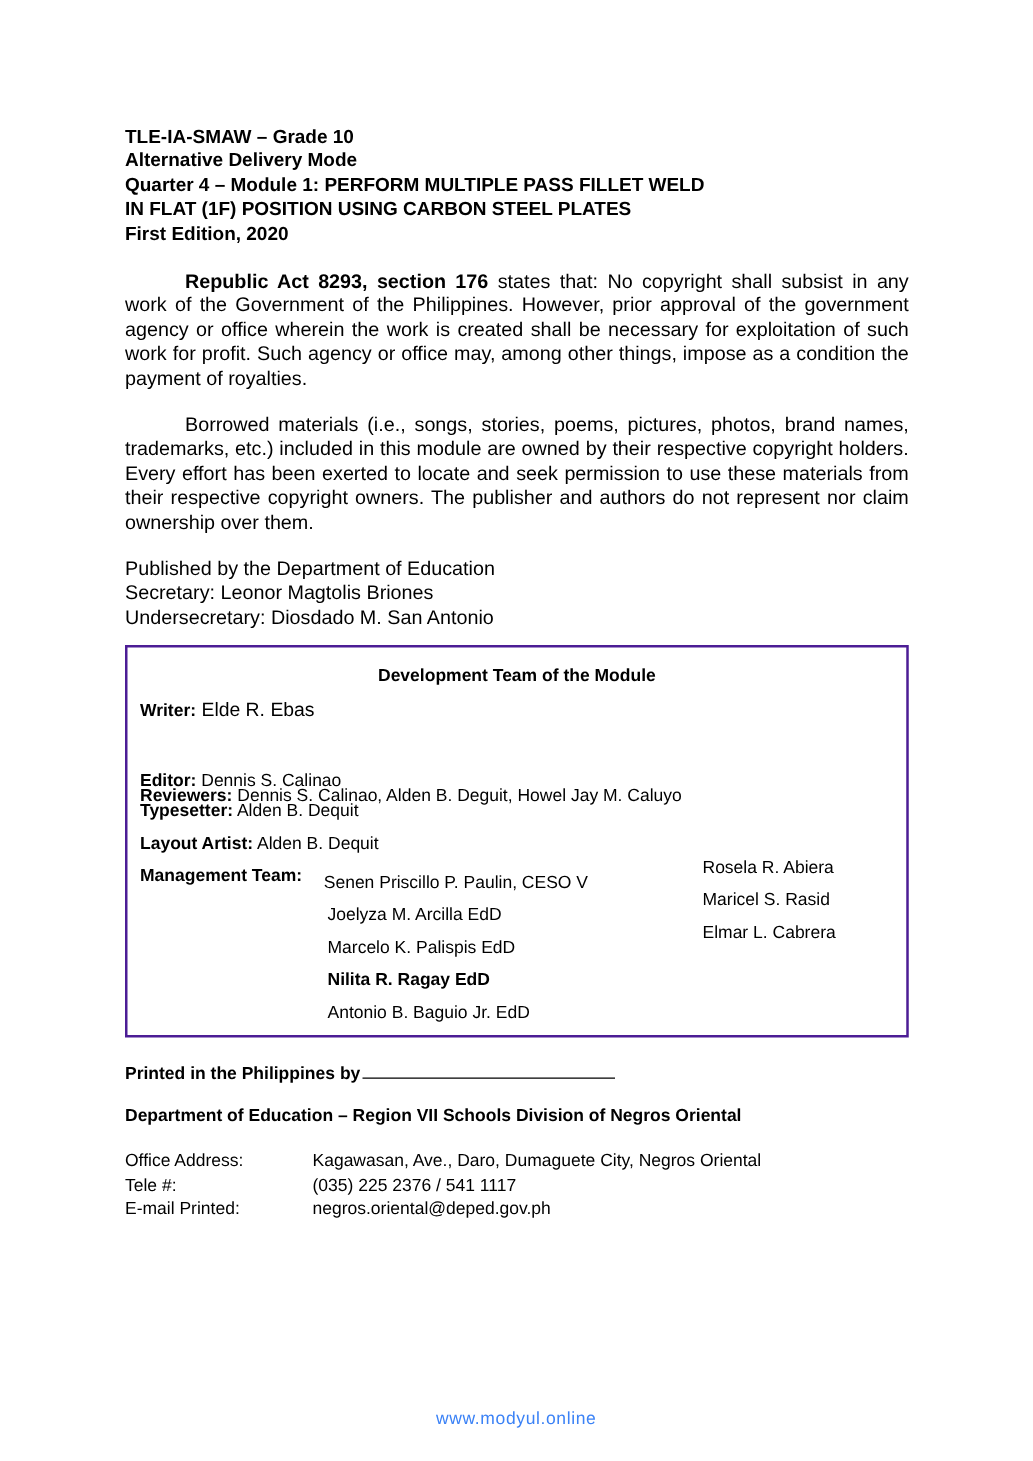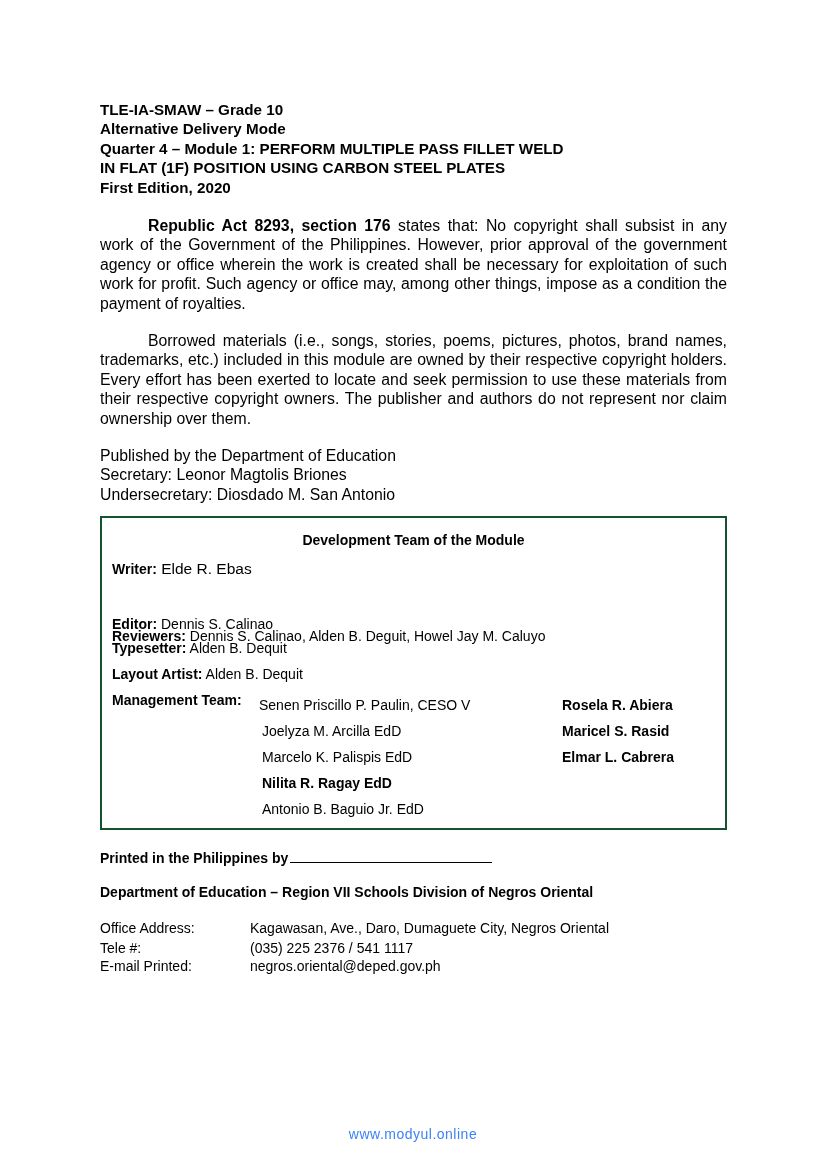--- a/index.html
+++ b/index.html
@@ -5,21 +5,21 @@
   html, body { margin: 0; padding: 0; background: #ffffff; }
   body { width: 826px; height: 1169px; position: relative; overflow: hidden;
          font-family: "Liberation Sans", sans-serif; color: #000; }
   .page { position: absolute; left: 0; top: 0; width: 826px; height: 1169px; }
   .title-block { position: absolute; left: 100px; top: 100px; font-weight: bold; font-size: 15.2px; line-height: 19.4px; }
   .para { position: absolute; left: 100px; width: 627px; font-size: 15.8px; line-height: 19.4px; text-align: justify; }
   .para .indent { display: inline-block; width: 48px; }
   .p1 { top: 216px; }
   .p2 { top: 331px; }
   .pub { position: absolute; left: 100px; top: 446px; font-size: 15.8px; line-height: 19.4px; }
-  .team-box { position: absolute; left: 100px; top: 516px; width: 623px; height: 310px; border: 2px solid #14532d; }
+  .team-box { position: absolute; left: 100px; top: 516px; width: 623px; height: 310px; border: 2px solid #4c1d95; }
   .team-title { position: absolute; left: 0; width: 100%; top: 14px; text-align: center; font-weight: bold; font-size: 14px; }
   .row { position: absolute; left: 10px; font-size: 14px; white-space: nowrap; }
   .row b { font-weight: bold; }
   .row.writer { font-size: 14px; }
   .row.writer .val { font-size: 15.5px; }
   .mgmt-col { position: absolute; font-size: 14px; white-space: nowrap; }
   .printed { position: absolute; left: 100px; top: 849px; font-weight: bold; font-size: 14px; }
   .printed .blank { display: inline-block; width: 202px; border-bottom: 1.5px solid #000; height: 13px; vertical-align: baseline; margin-left: 2px; }
   .deped { position: absolute; left: 100px; top: 884px; font-weight: bold; font-size: 14px; }
   .contact { position: absolute; left: 100px; font-size: 14px; line-height: 18px; }
@@ -71,21 +71,21 @@
       <b>Management Team:</b>
     </div>
 
     <div class="mgmt-col" style="left:157px; top:174px; line-height:26px;">
       <div>Senen Priscillo P. Paulin, CESO V</div>
       <div style="padding-left:3px;">Joelyza M. Arcilla EdD</div>
       <div style="padding-left:3px;">Marcelo K. Palispis EdD</div>
       <div style="padding-left:3px;font-weight:bold;">Nilita R. Ragay EdD</div>
       <div style="padding-left:3px;">Antonio B. Baguio Jr. EdD</div>
     </div>
-    <div class="mgmt-col" style="left:460px; top:174px; line-height:26px;font-weight:bold;">
+    <div class="mgmt-col" style="left:460px; top:162px; line-height:26px;">
       <div>Rosela R. Abiera</div>
       <div>Maricel S. Rasid</div>
       <div>Elmar L. Cabrera</div>
     </div>
   </div>
 
   <div class="printed">
     <span>Printed in the Philippines by</span><span class="blank"></span>
   </div>
 

